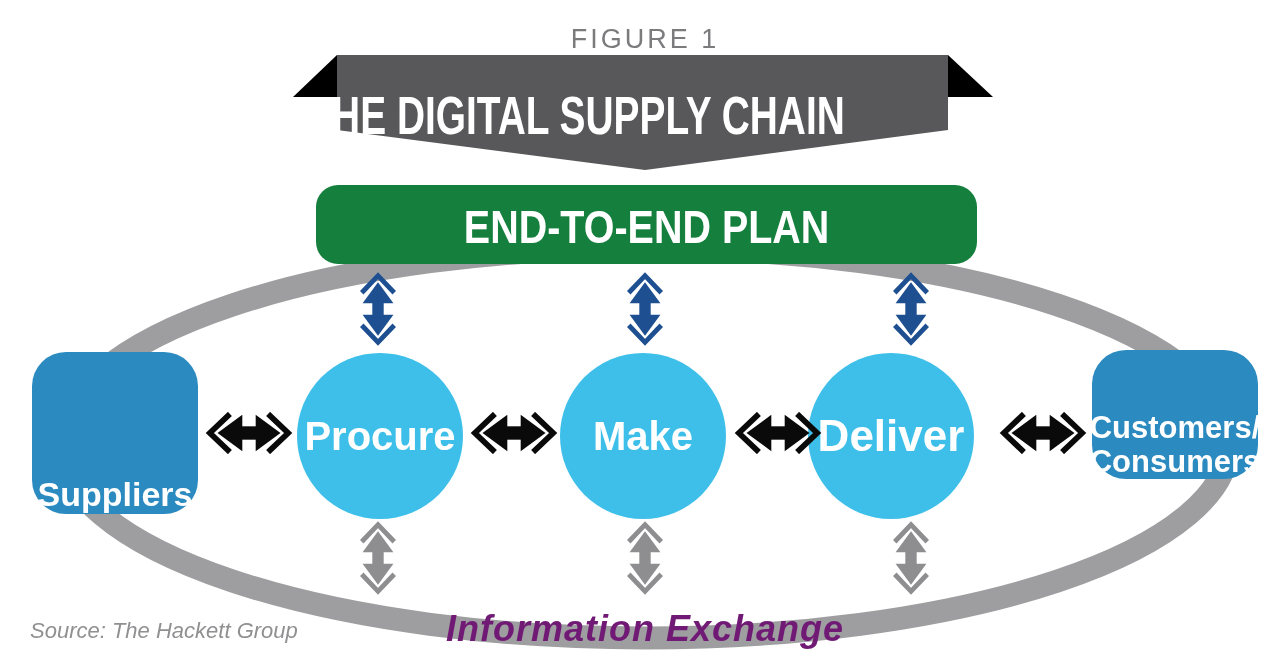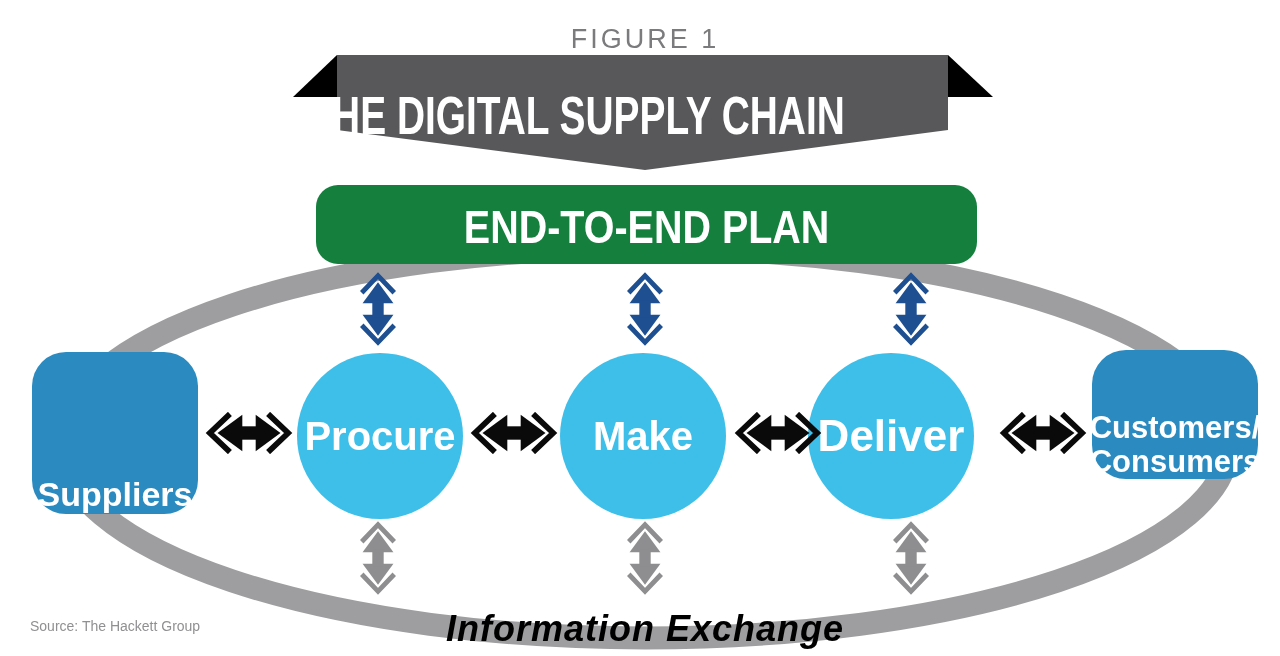--- a/index.html
+++ b/index.html
@@ -57,25 +57,25 @@
   .arrow { position:absolute; z-index:2; }
   .arrow-black { color:#0a0a0a; }
   .arrow-blue  { color:#1d4f91; }
   .arrow-gray  { color:#8e8e90; }
   .varrow { transform:rotate(90deg); }
 
   
   #info-exchange {
     position:absolute; left:345px; top:596px; width:600px; z-index:2;
     text-align:center; font-size:36px; font-weight:700; font-style:italic;
-    color:#000000; letter-spacing:1px;
+    color:#701a75; letter-spacing:1px;
   }
   #source-note {
     position:absolute; left:30px; top:606px; z-index:2;
-    font-size:14px; color:#909092;
+    font-size:22px; color:#909092;font-style:italic;
   }
 </style>
 </head>
 <body>
 
 <div id="canvas">
 
   <svg width="0" height="0" style="position:absolute" aria-hidden="true">
     <symbol id="dbl-arrow" viewBox="0 0 96 44">
       <path d="M28 2 L7 22 L28 42" fill="none" stroke="currentColor" stroke-width="6"></path>

